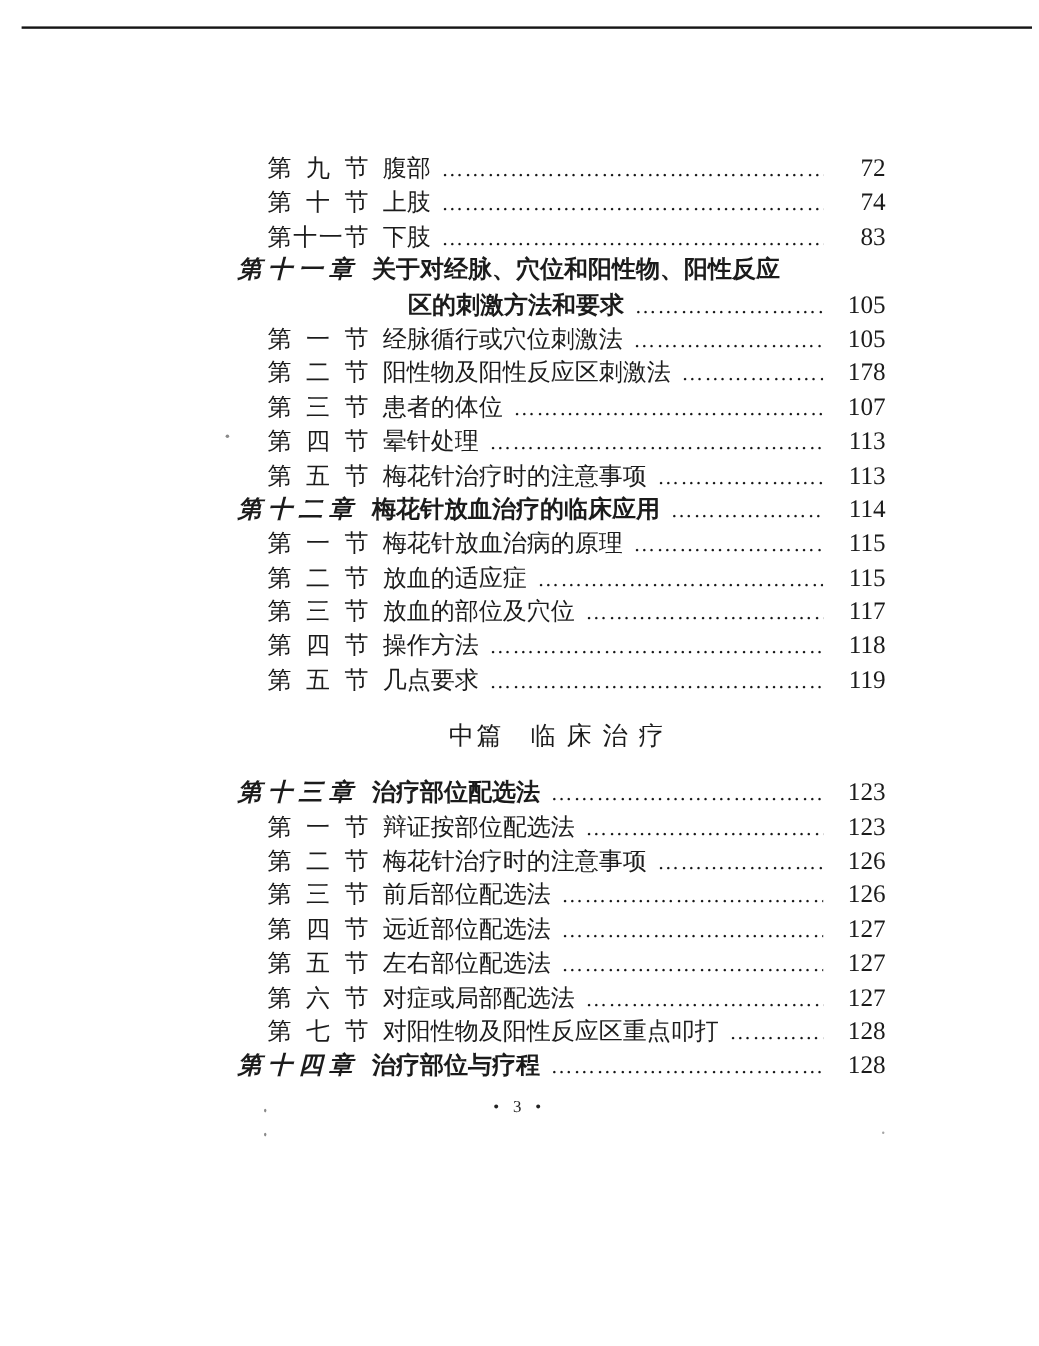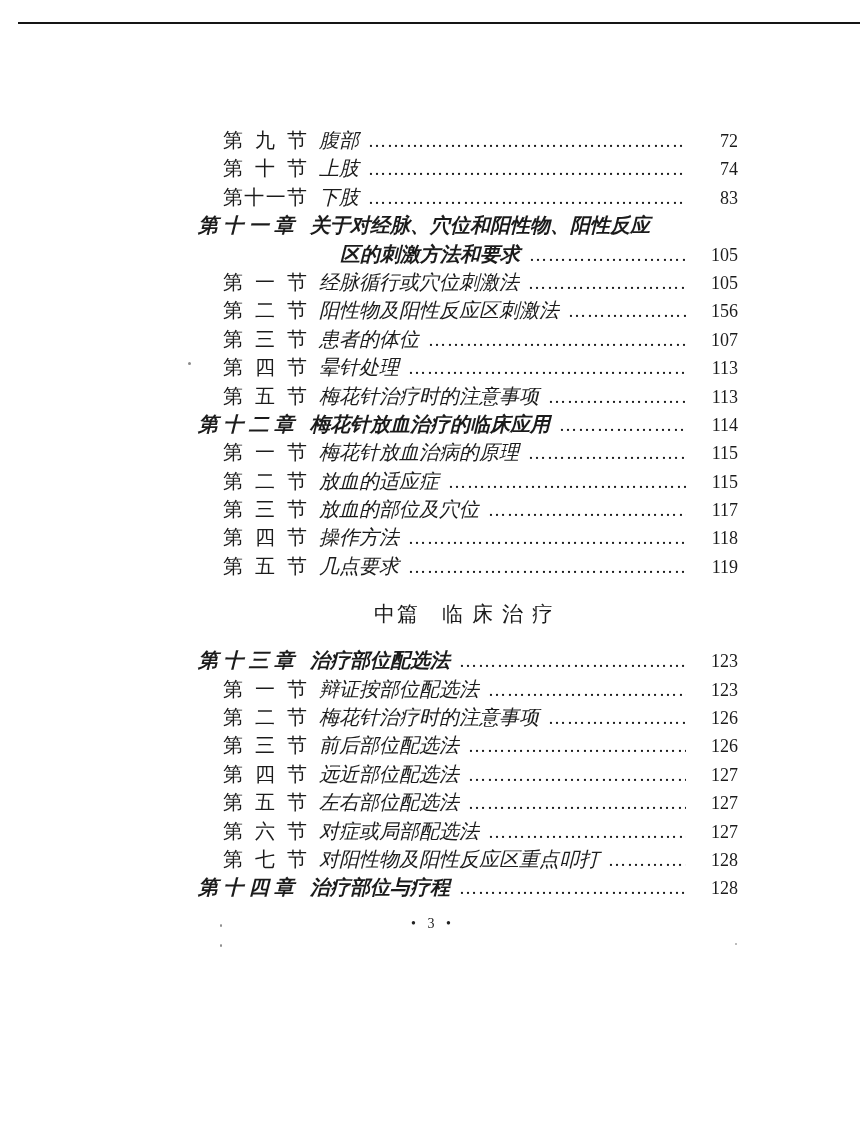--- a/index.html
+++ b/index.html
@@ -18,21 +18,21 @@
   }
   .toc{
     position:absolute;left:198px;top:126px;width:540px;
   }
   .row{
     display:flex;align-items:baseline;
     height:28.4px;line-height:28.4px;
     font-size:20px;white-space:nowrap;
   }
   .row .label{flex-shrink:0;}
-  .row .title{flex-shrink:0;font-style:italic;}
+  .row .title{flex-shrink:0;}
   .row.section{padding-left:25px;}
   .row.section .label{
     width:84px;margin-right:12px;
     text-align:justify;text-align-last:justify;
   }
   .row.chapter,.row.chapter-cont{
     font-family:"Liberation Sans","DejaVu Sans",sans-serif;
     font-weight:700;
   }
   .row.chapter .label{
@@ -45,21 +45,21 @@
     margin:0 6px 0 9px;
     font-family:"Liberation Serif","DejaVu Serif",serif;
     font-weight:400;font-size:18px;letter-spacing:1px;color:#161616;
   }
   .leader::after{
     content:"……………………………………………………………………………………";
   }
   .pageno{
     flex-shrink:0;width:46px;text-align:right;
     font-family:"Liberation Serif","DejaVu Serif",serif;
-    font-weight:400;font-size:18px;
+    font-weight:400;font-size:21px;
   }
   .part-heading{
     margin-top:16px;margin-bottom:14px;height:36px;line-height:36px;
     text-align:center;
     font-family:"Liberation Sans","DejaVu Sans",sans-serif;
     font-weight:400;font-size:21px;
   }
   .part-heading .part-label{margin-right:22px;letter-spacing:2px;}
   .part-heading .part-title{letter-spacing:9px;}
   .footer{
@@ -109,21 +109,21 @@
       <div class="row section">
         <span class="label">第一节</span>
         <span class="title">经脉循行或穴位刺激法</span>
         <span class="leader"></span>
         <span class="pageno">105</span>
       </div>
       <div class="row section">
         <span class="label">第二节</span>
         <span class="title">阳性物及阳性反应区刺激法</span>
         <span class="leader"></span>
-        <span class="pageno">156</span>
+        <span class="pageno">178</span>
       </div>
       <div class="row section">
         <span class="label">第三节</span>
         <span class="title">患者的体位</span>
         <span class="leader"></span>
         <span class="pageno">107</span>
       </div>
       <div class="row section">
         <span class="label">第四节</span>
         <span class="title">晕针处理</span>

